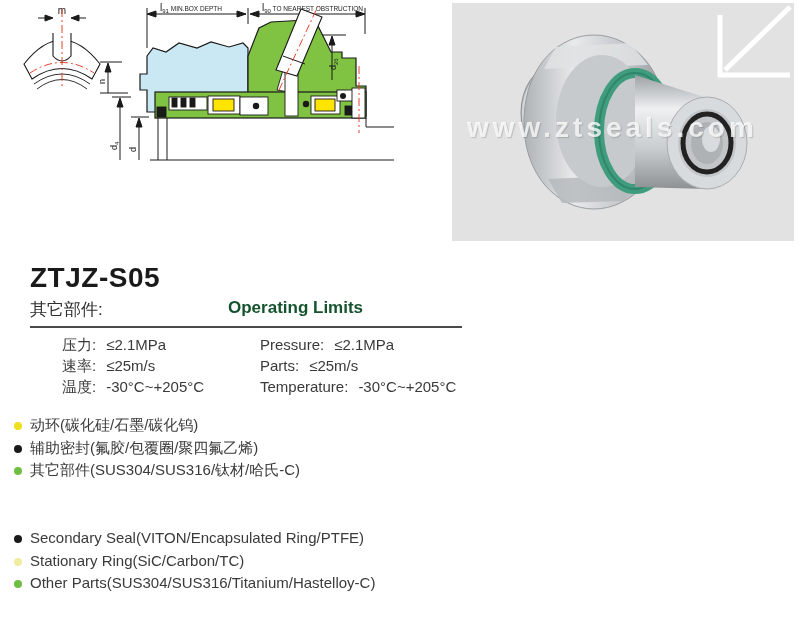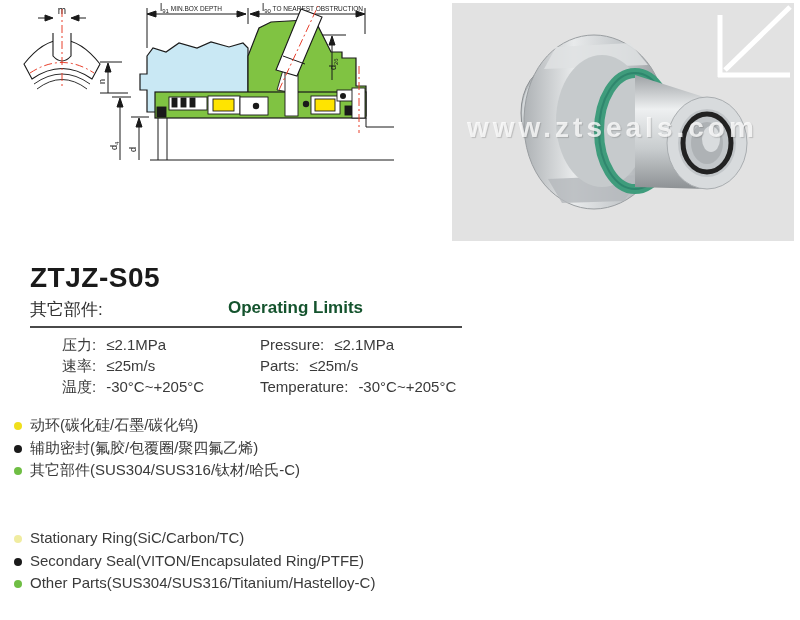--- a/index.html
+++ b/index.html
@@ -217,18 +217,18 @@
     </div>
   </div>
 
   <ul class="mat-list mat-cn">
     <li class="mat-item"><span class="bullet" style="background: rgb(240, 223, 28);"></span><span>动环(碳化硅/石墨/碳化钨)</span></li>
     <li class="mat-item"><span class="bullet" style="background: rgb(26, 26, 26);"></span><span>辅助密封(氟胶/包覆圈/聚四氟乙烯)</span></li>
     <li class="mat-item"><span class="bullet" style="background: rgb(111, 190, 68);"></span><span>其它部件(SUS304/SUS316/钛材/哈氏-C)</span></li>
   </ul>
 
   <ul class="mat-list mat-en">
+    <li class="mat-item"><span class="bullet" style="background: rgb(26, 26, 26);"></span><span>Secondary Seal(VITON/Encapsulated Ring/PTFE)</span></li>
     <li class="mat-item"><span class="bullet" style="background: rgb(240, 236, 160);"></span><span>Stationary Ring(SiC/Carbon/TC)</span></li>
-    <li class="mat-item"><span class="bullet" style="background: rgb(26, 26, 26);"></span><span>Secondary Seal(VITON/Encapsulated Ring/PTFE)</span></li>
     <li class="mat-item"><span class="bullet" style="background: rgb(111, 190, 68);"></span><span>Other Parts(SUS304/SUS316/Titanium/Hastelloy-C)</span></li>
   </ul>
 
 </div>
 
 </body></html>

